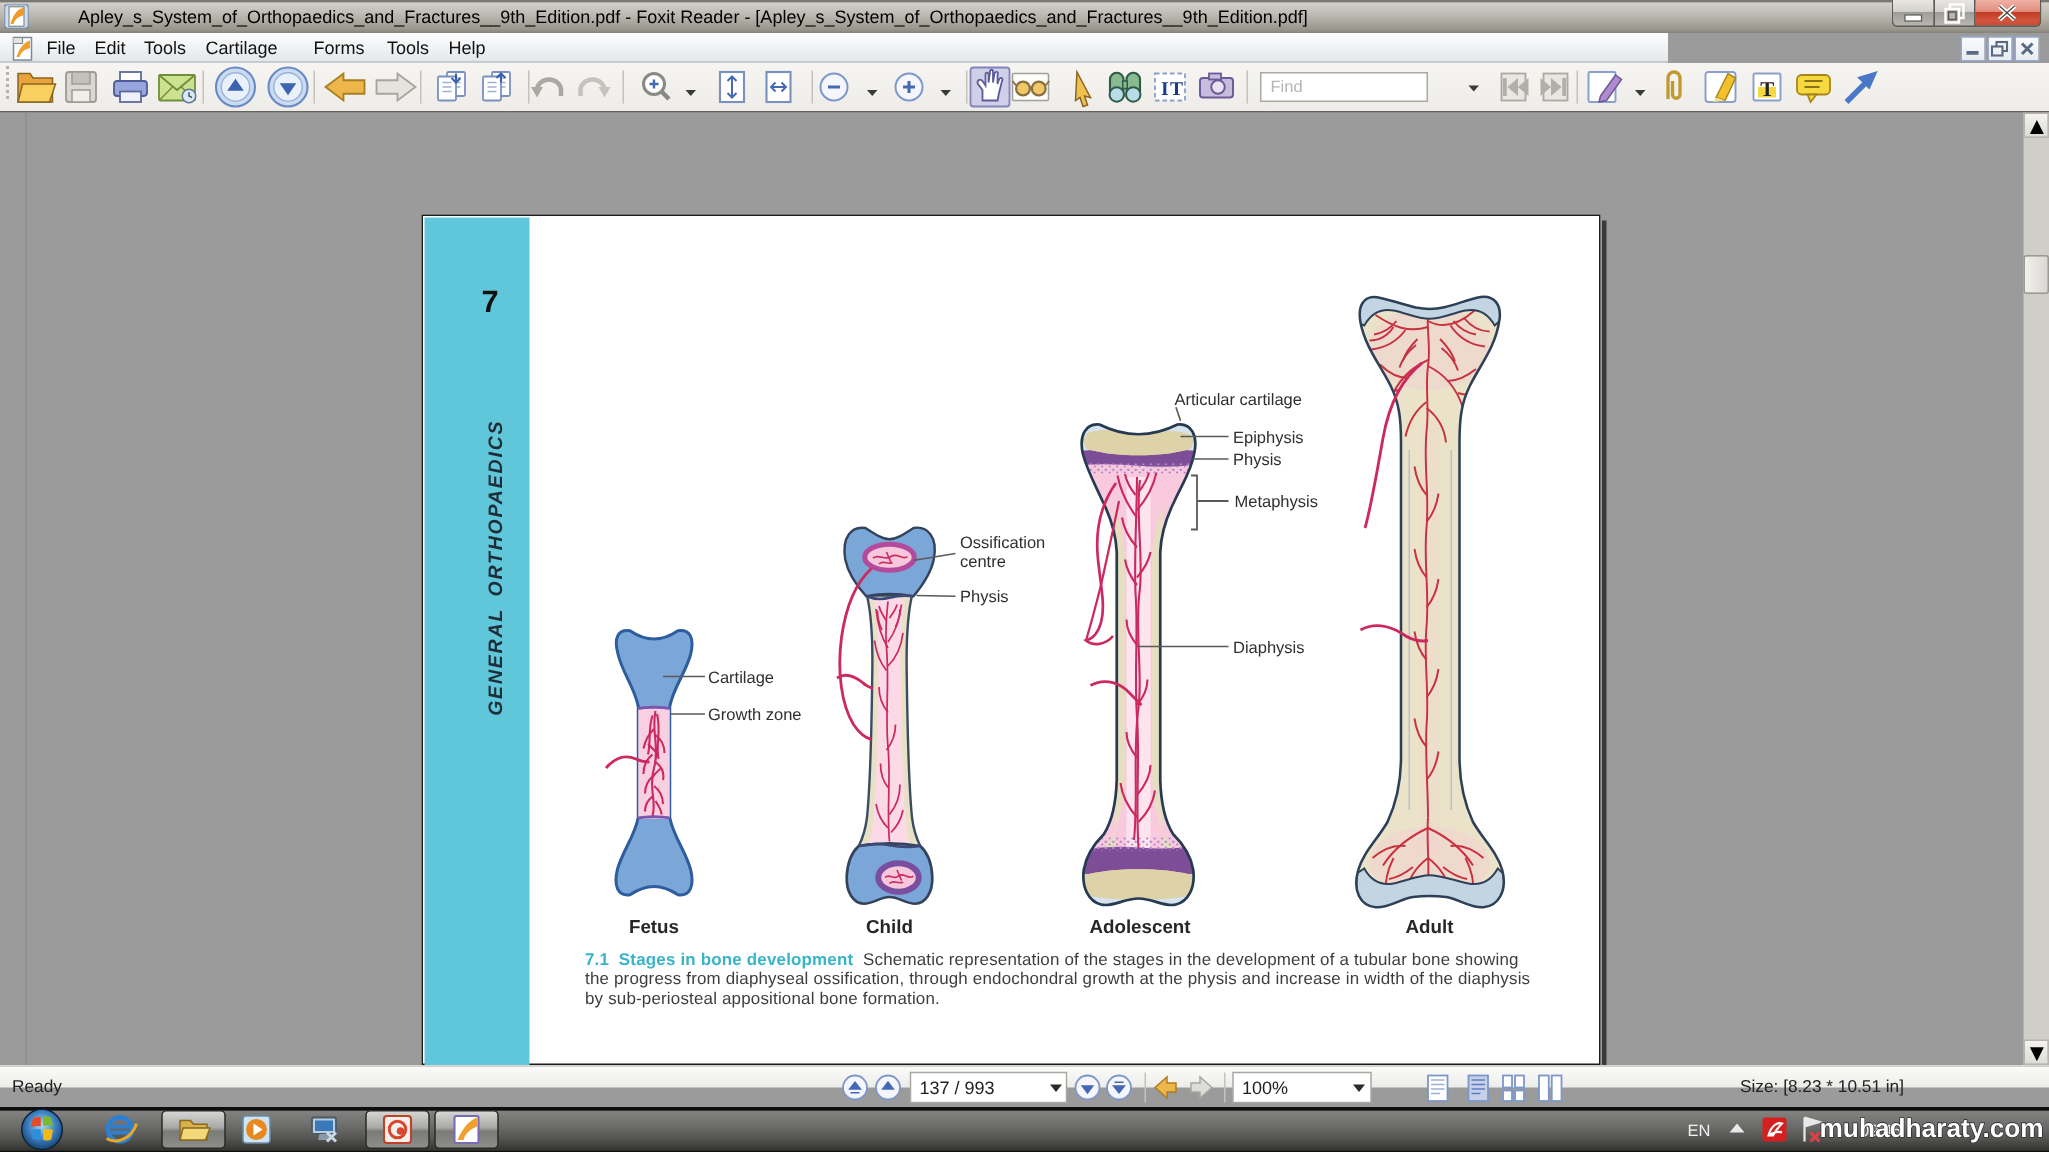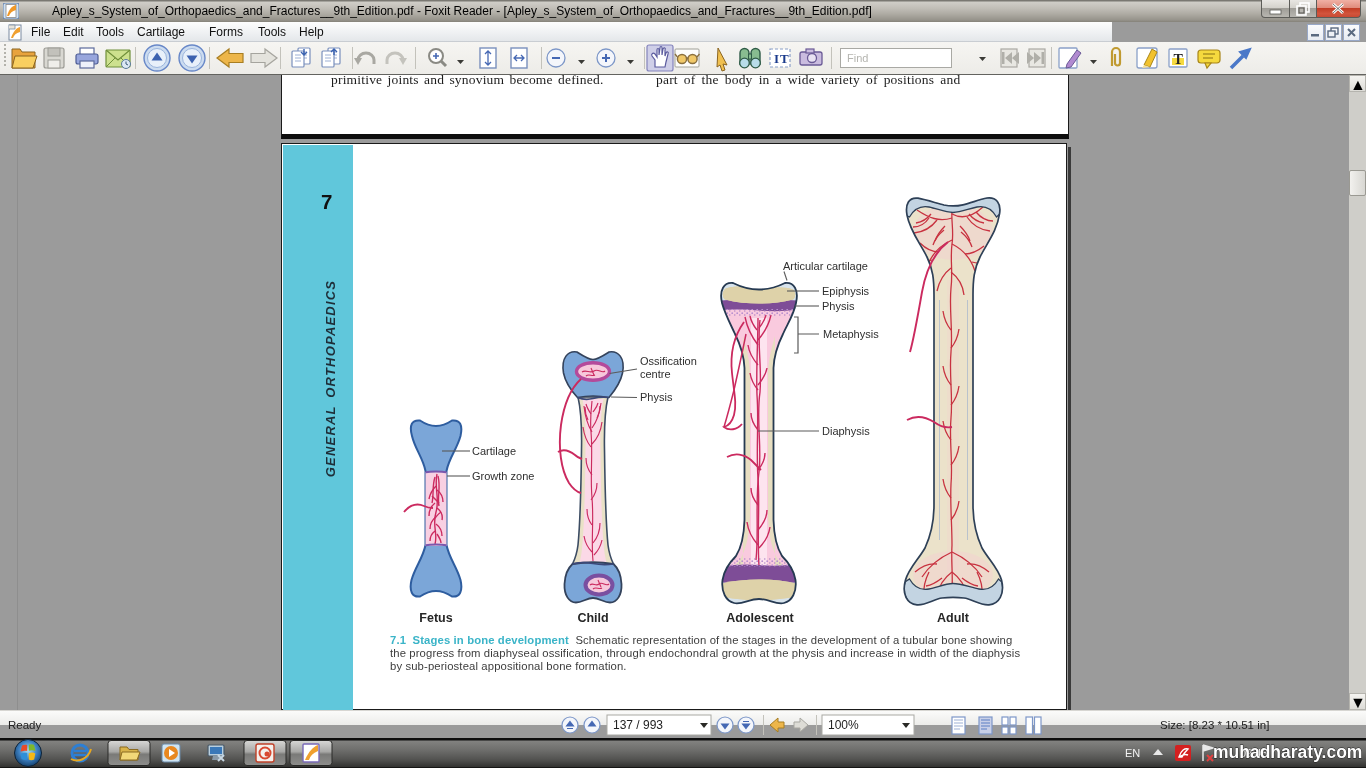--- a/index.html
+++ b/index.html
@@ -294,24 +294,20 @@
           <path d="M -9,10 L 3,-2" stroke="#4a78c8" stroke-width="3.6"></path>
           <path d="M 10,-9 L 6,0 L 3,-3 L 0,-6 Z M 6,0 L 3,-3" fill="#4a78c8" stroke="#4a78c8" stroke-width="2"></path>
         </g>
   </g>
 </svg>
 <div class="abs" id="findbox">Find</div>
 </div>
 
 <div class="abs" id="docarea">
   <div class="abs" id="leftline"></div>
-  <div class="abs" id="page1">
-    <div class="abs" id="p1t1">primitive joints and synovium become defined.</div>
-    <div class="abs" id="p1t2">part of the body in a wide variety of positions and</div>
-  </div>
   <div class="abs" id="page2shadow"></div>
   <div class="abs" id="page2">
     <div class="abs" id="sidebar">
       <div class="abs" id="sbnum">7</div>
       <div class="abs" id="sbtext">GENERAL ORTHOPAEDICS</div>
     </div>
     <svg class="abs" style="left:71px;top:0;width:714px;height:565px" viewBox="352 144 714 565" xmlns="http://www.w3.org/2000/svg">
       <defs>
         <pattern id="stip" width="4" height="3.5" patternUnits="userSpaceOnUse">
           <circle cx="0.8" cy="0.8" r="0.65" fill="#bb9e62"></circle>

